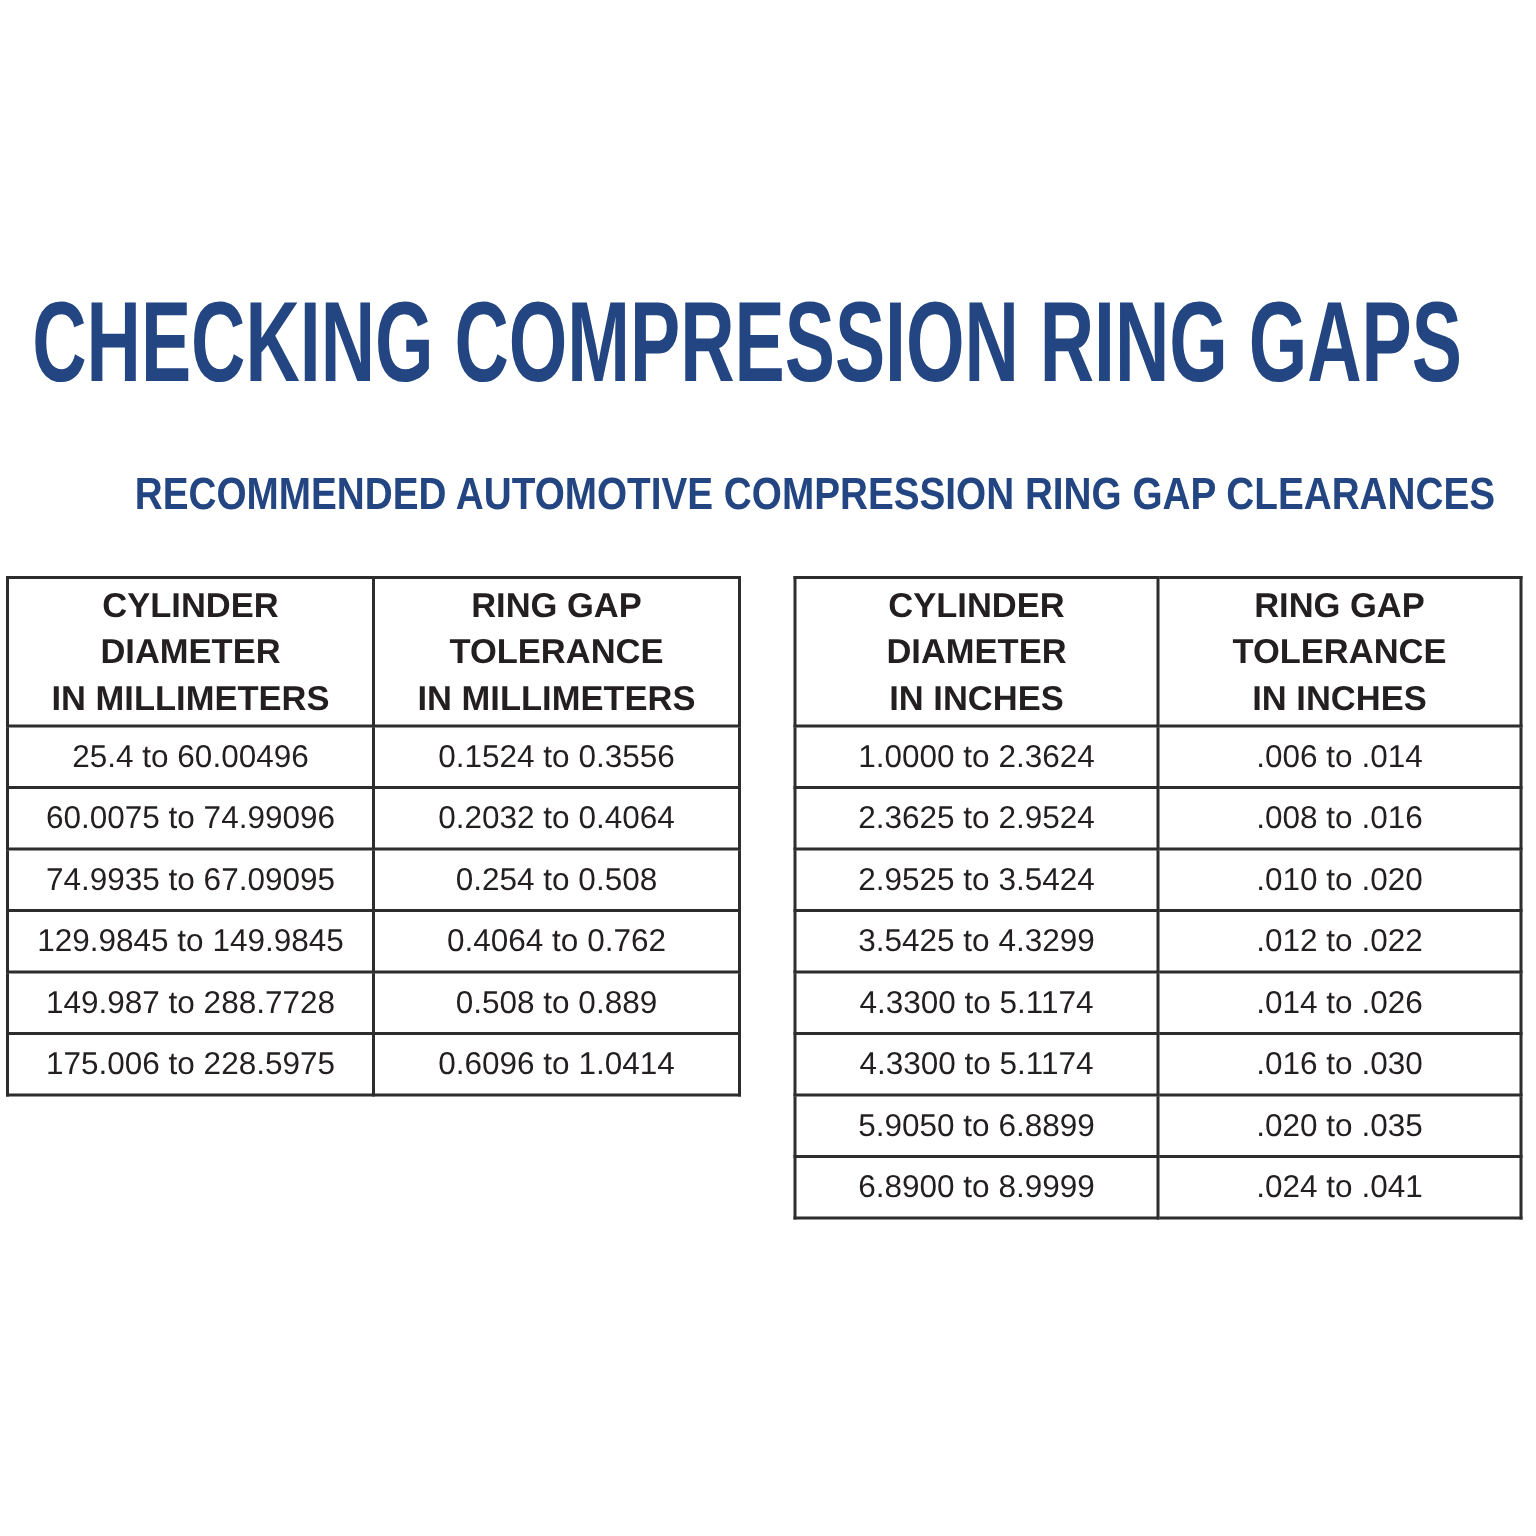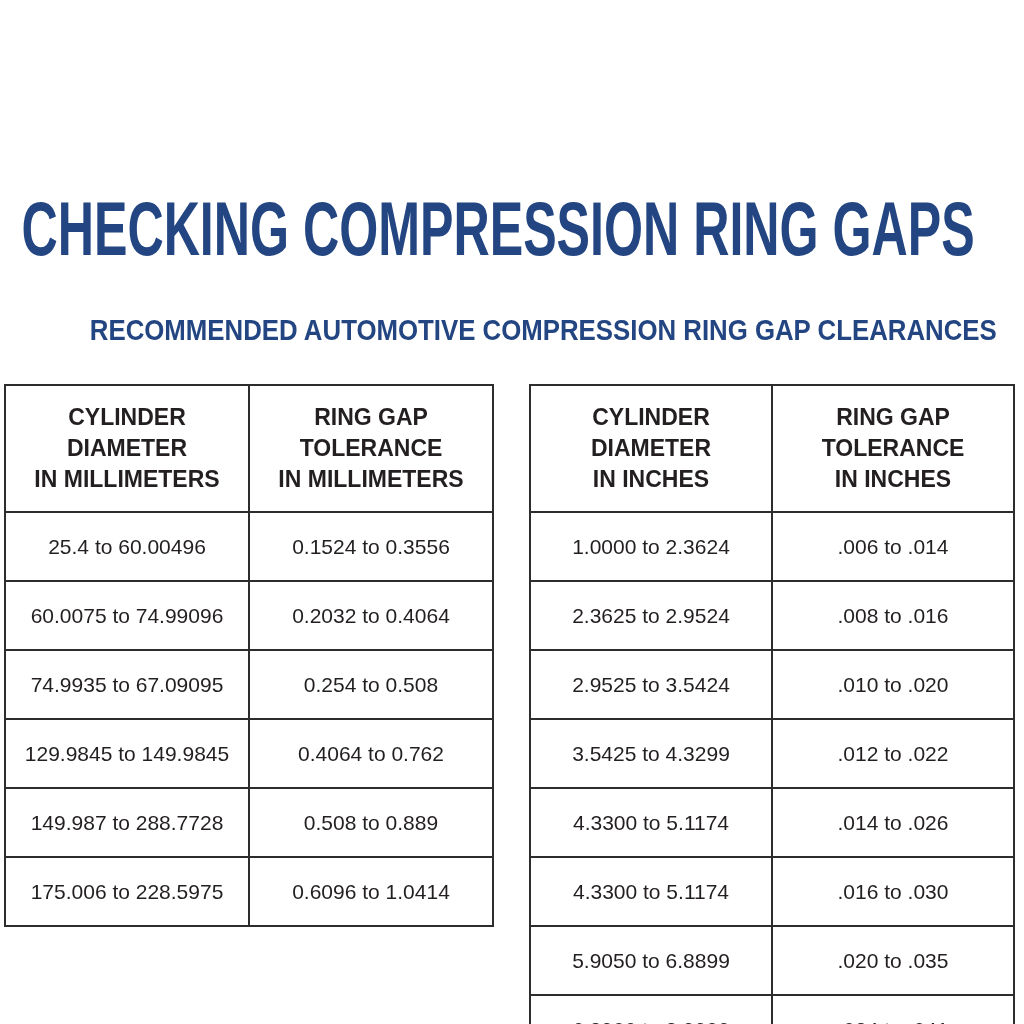--- a/index.html
+++ b/index.html
@@ -74,21 +74,21 @@
     table-layout: fixed;
     background: #ffffff;
   }
   table.table-mm { width: 490px; }
   table.table-in { width: 486px; }
   .gap-table th,
   .gap-table td {
     border: 2px solid #2d2d2d;
     text-align: center;
     vertical-align: middle;
-    padding: 16px;
+    padding: 2px;
   }
   .gap-table th {
     height: 92px;
     font-size: 23px;
     font-weight: bold;
     line-height: 31px;
     white-space: pre-line;
     color: #231f20;
   }
   .gap-table td {

